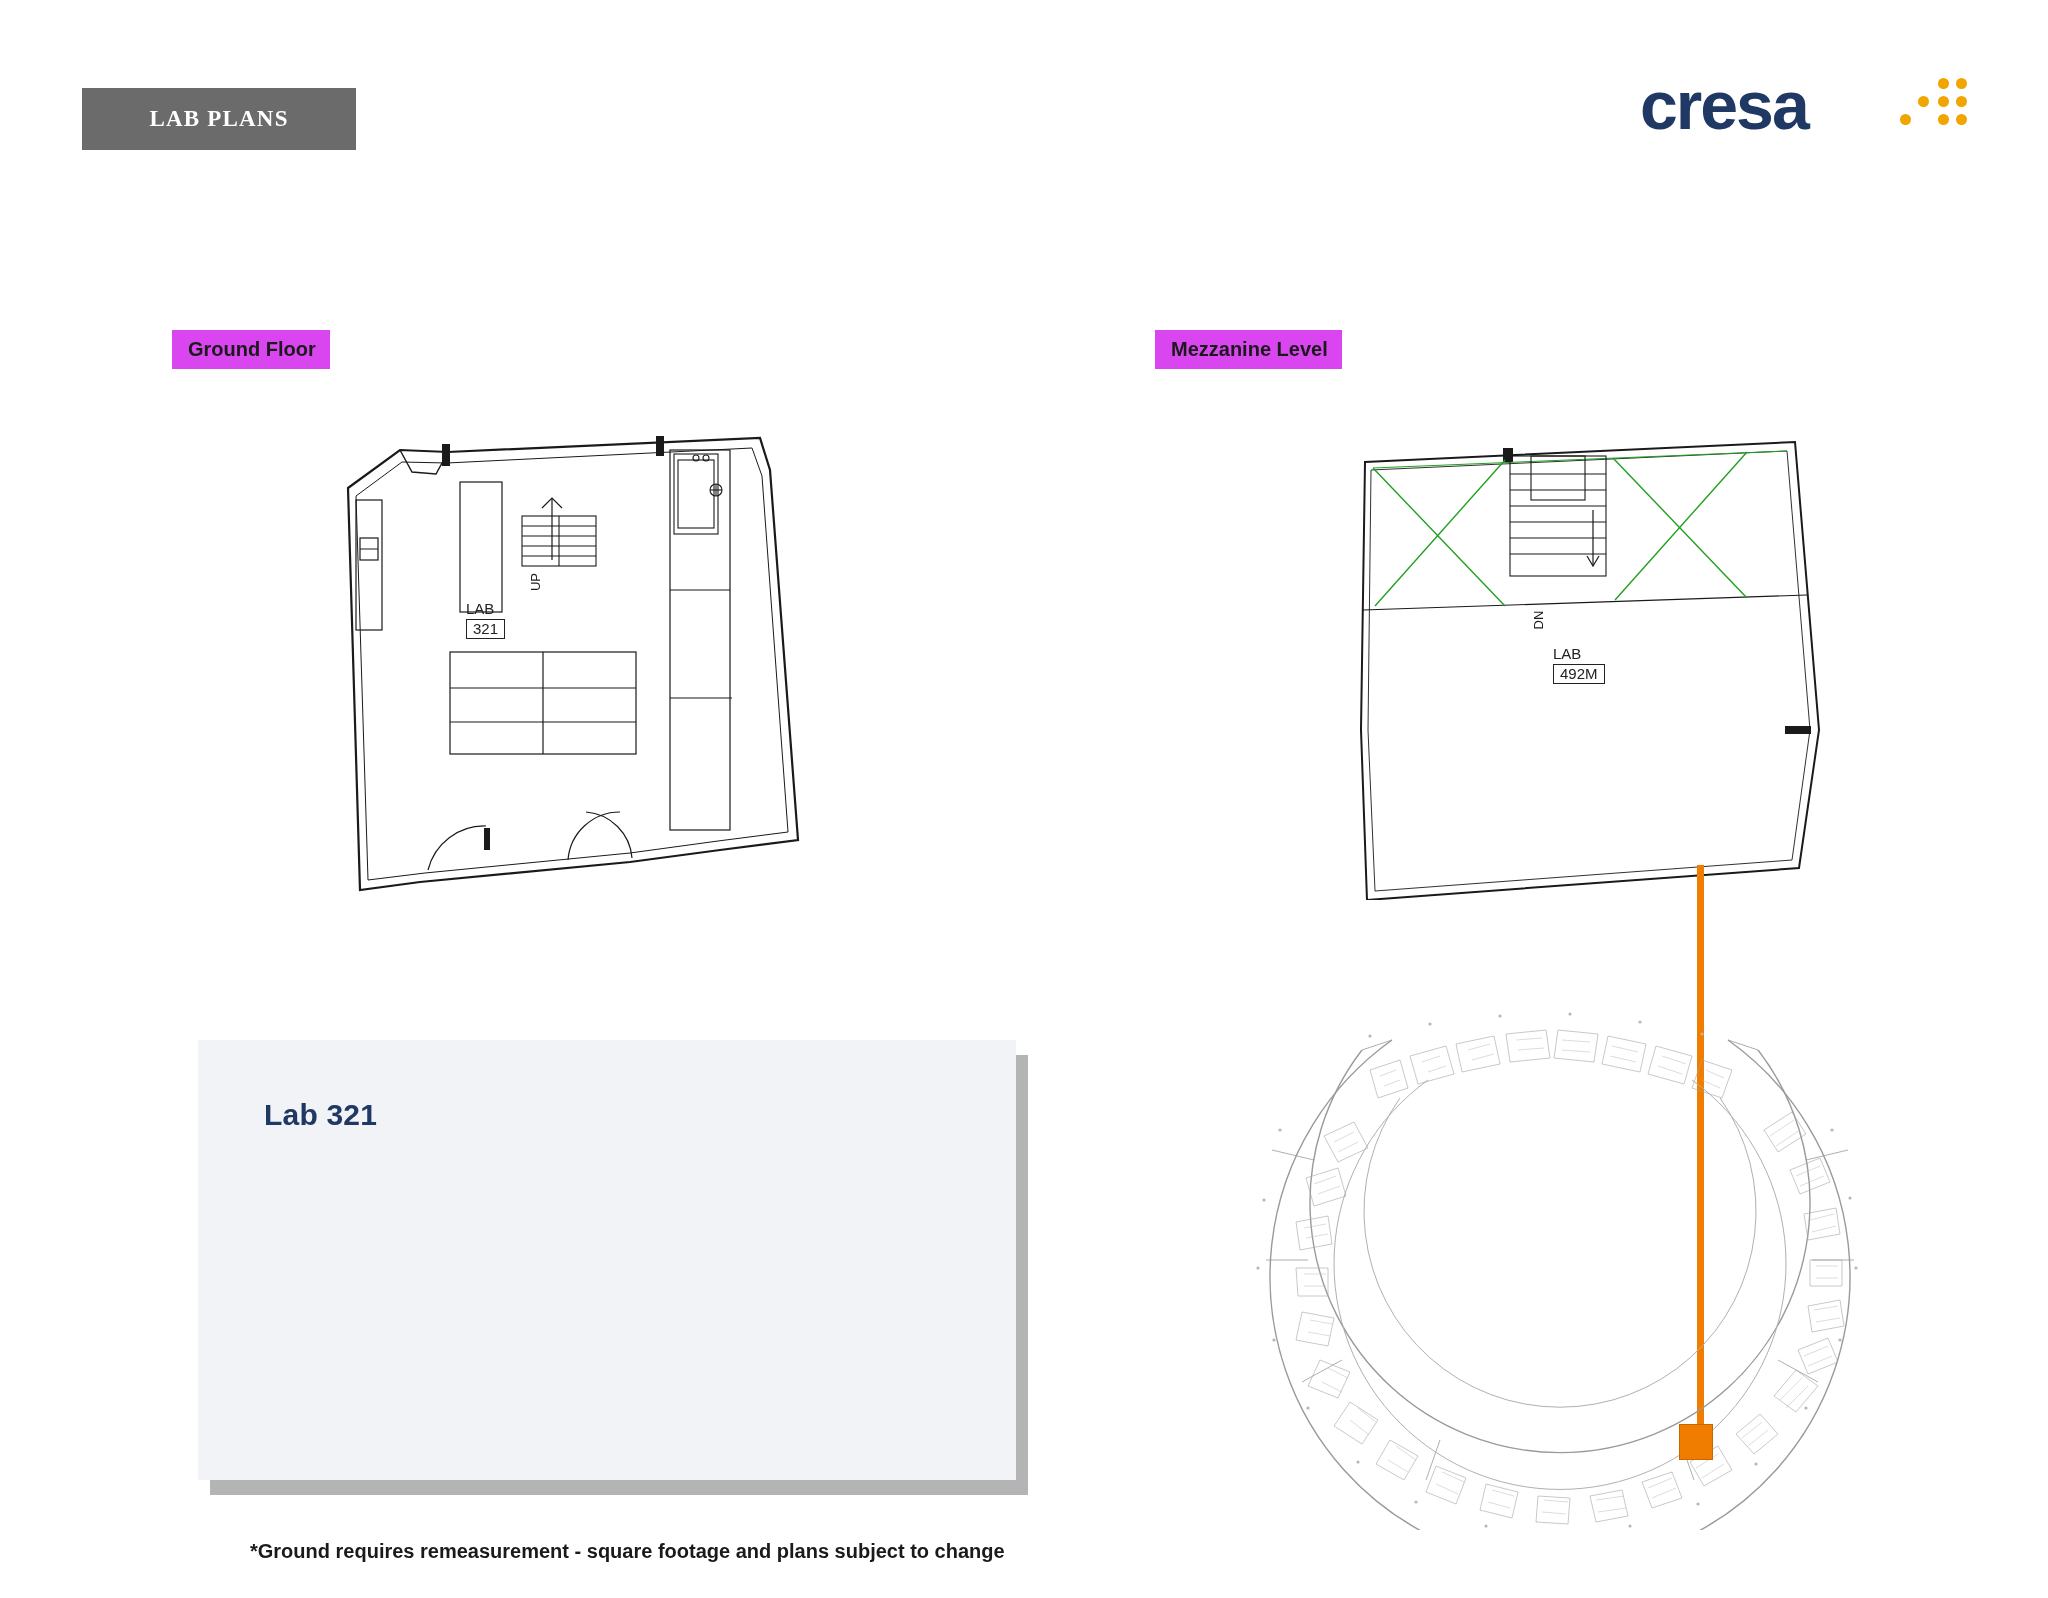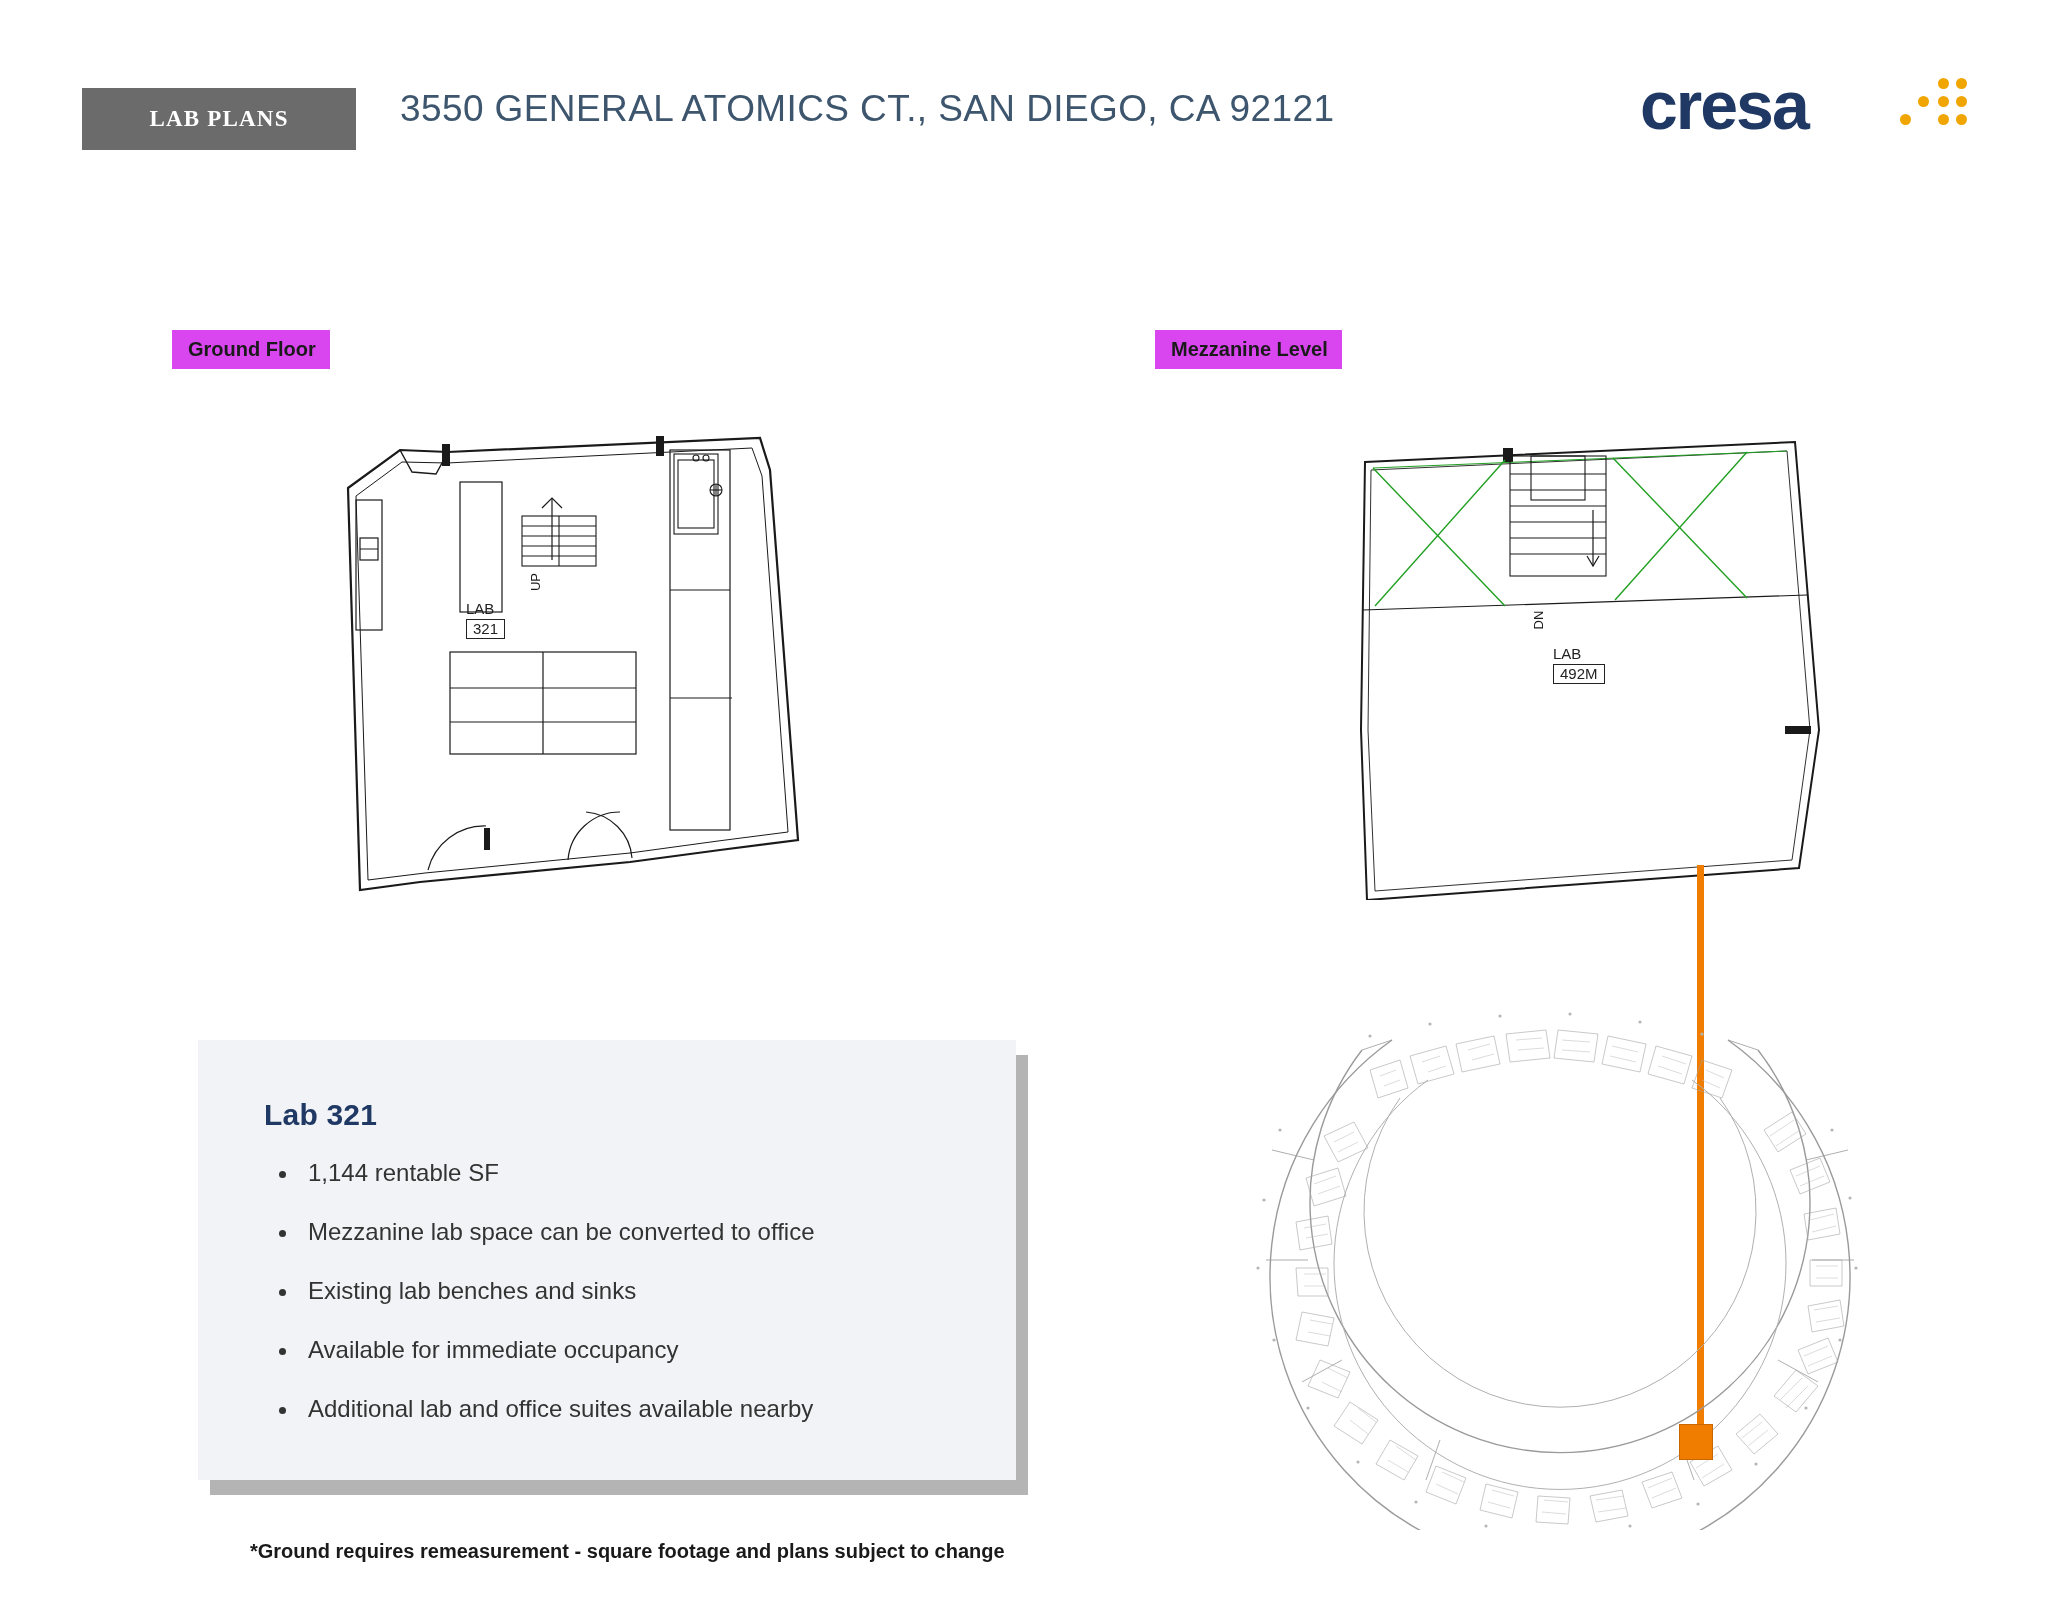--- a/index.html
+++ b/index.html
@@ -99,21 +99,20 @@
 </style>
 </head>
 <body>
 
 <div class="page">
 
   <div class="hdr-badge">
     <span>LAB PLANS</span>
   </div>
 
-  <div class="hdr-title">3550 GENERAL ATOMICS CT., SAN DIEGO, CA 92121</div>
 
   <div class="logo">
     <div class="logo-word">cresa</div>
     <div class="logo-dots">
       <i style="left:42px; top:0px;"></i>
       <i style="left:60px; top:0px;"></i>
       <i style="left:22px; top:18px;"></i>
       <i style="left:42px; top:18px;"></i>
       <i style="left:60px; top:18px;"></i>
       <i style="left:4px;  top:36px;"></i>
@@ -330,24 +329,17 @@
           <circle cx="582" cy="120" r="1.6"></circle>
       </g>
     </svg>
   </div>
 
   <div class="site-marker"></div>
 
   <div class="card-shadow"></div>
   <div class="card">
     <h2>Lab 321</h2>
-    <ul>
-      <li>1,144 rentable SF</li>
-      <li>Mezzanine lab space can be converted to office</li>
-      <li>Existing lab benches and sinks</li>
-      <li>Available for immediate occupancy</li>
-      <li>Additional lab and office suites available nearby</li>
-    </ul>
   </div>
 
   <div class="footnote">*Ground requires remeasurement - square footage and plans subject to change</div>
 
 </div>
 
 </body></html>

